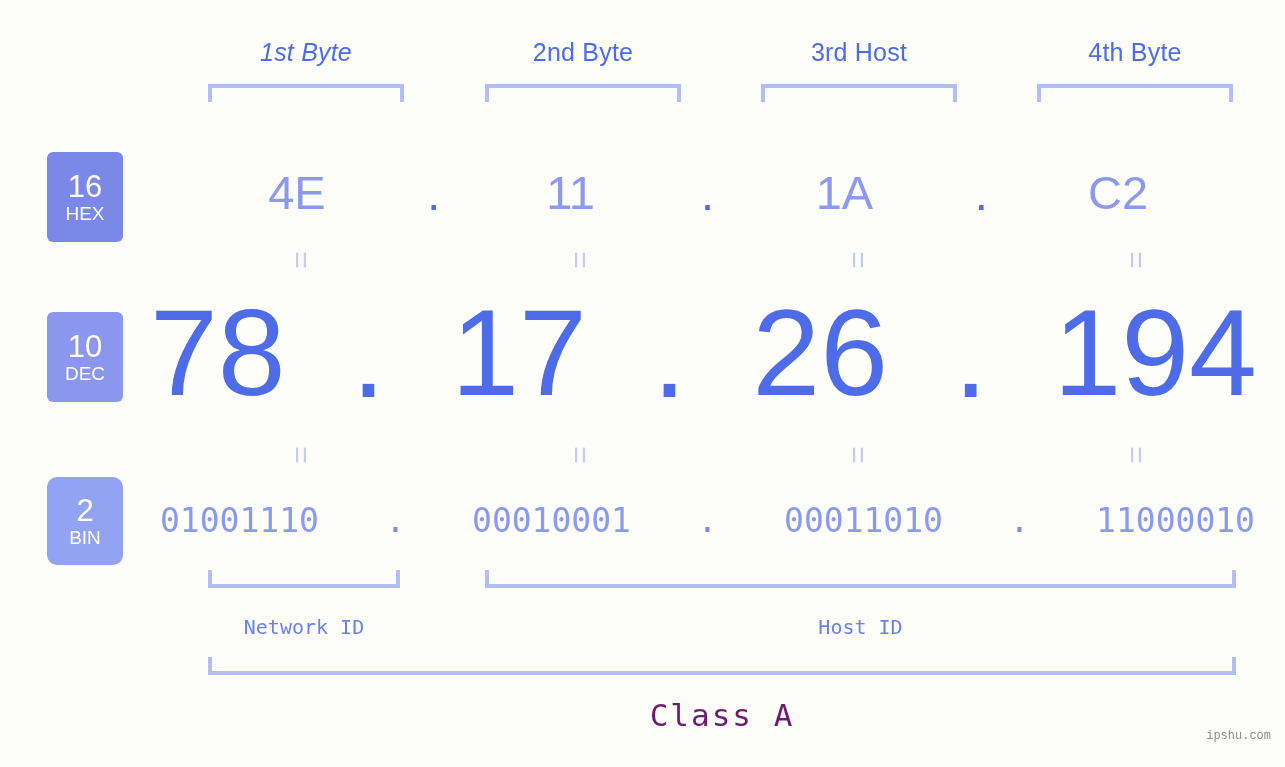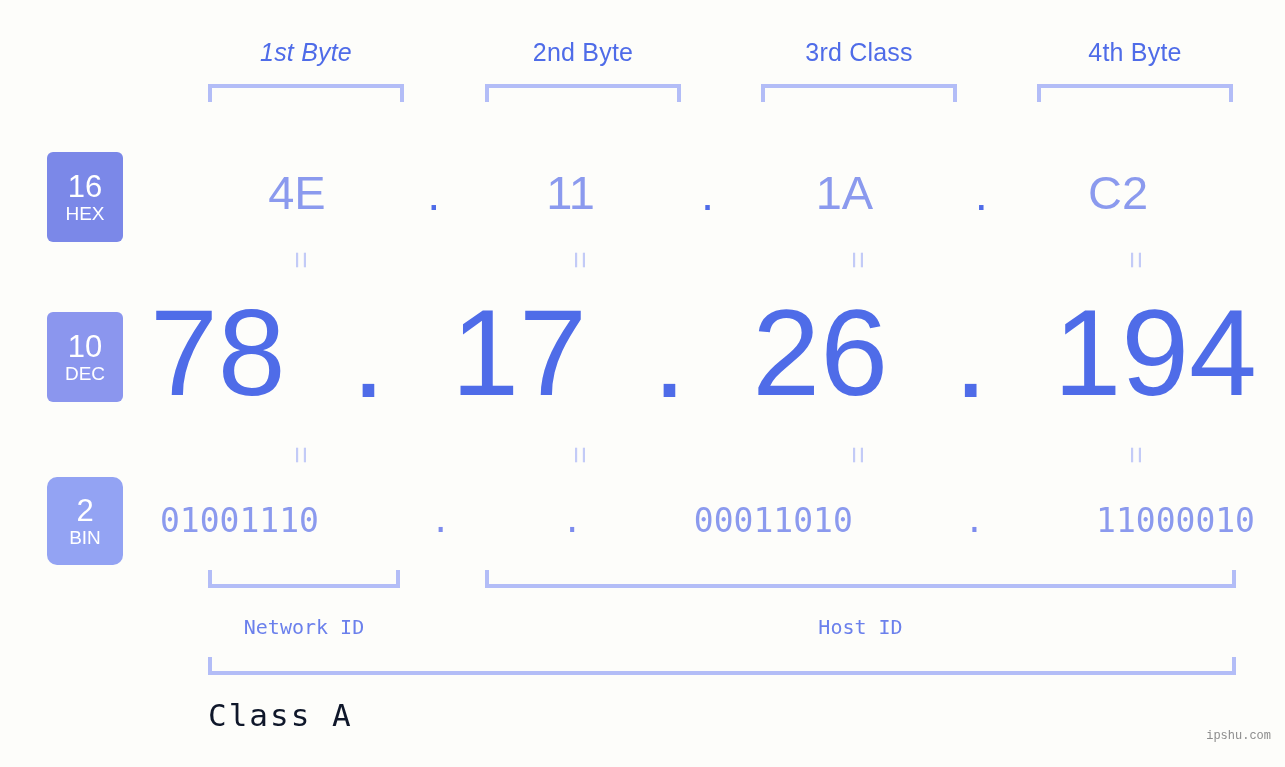--- a/index.html
+++ b/index.html
@@ -183,24 +183,24 @@
     font-family: "DejaVu Sans Mono", monospace;
     font-size: 20px;
     color: #6b80ec;
     white-space: nowrap;
   }
   .class-label {
     position: absolute;
     top: 693px;
     height: 44px;
     line-height: 44px;
-    text-align: left;
+    text-align: center;
     font-family: "DejaVu Sans Mono", monospace;
     font-size: 31px;
-    color: #0f172a;
+    color: #701a75;
     letter-spacing: 2px;
     white-space: nowrap;
   }
 
   
   .watermark {
     position: absolute;
     right: 14px;
     bottom: 24px;
     font-family: Liberation Mono, monospace;
@@ -209,21 +209,21 @@
     white-space: nowrap;
   }
 </style>
 </head>
 <body>
 
 <div class="stage">
 
   <div class="byte-label" style="left:208px;width:196px;font-style:italic;">1st Byte</div>
   <div class="byte-label" style="left:485px;width:196px;">2nd Byte</div>
-  <div class="byte-label" style="left:761px;width:196px;">3rd Class</div>
+  <div class="byte-label" style="left:761px;width:196px;">3rd Host</div>
   <div class="byte-label" style="left:1037px;width:196px;">4th Byte</div>
 
   <div class="bracket down" style="left:208px;width:196px;top:84px;"></div>
   <div class="bracket down" style="left:485px;width:196px;top:84px;"></div>
   <div class="bracket down" style="left:761px;width:196px;top:84px;"></div>
   <div class="bracket down" style="left:1037px;width:196px;top:84px;"></div>
 
   <div class="badge" id="badge-hex">
     <div class="num">16</div>
     <div class="abbr">HEX</div>
@@ -271,20 +271,21 @@
   <div class="eq" style="left:1127px;top:440px;">=</div>
 
   <div class="badge" id="badge-bin">
     <div class="num">2</div>
     <div class="abbr">BIN</div>
   </div>
 
   <div class="bin-row">
     <div class="bin-cell">01001110</div>
     <div class="bin-dot">.</div>
+    <div class="bin-cell">00010001</div>
     <div class="bin-dot">.</div>
     <div class="bin-cell">00011010</div>
     <div class="bin-dot">.</div>
     <div class="bin-cell">11000010</div>
   </div>
 
   <div class="bracket up" style="left:208px;width:192px;top:570px;"></div>
   <div class="bracket up" style="left:485px;width:751px;top:570px;"></div>
 
   <div class="id-label" style="left:208px;width:192px;">Network ID</div>

